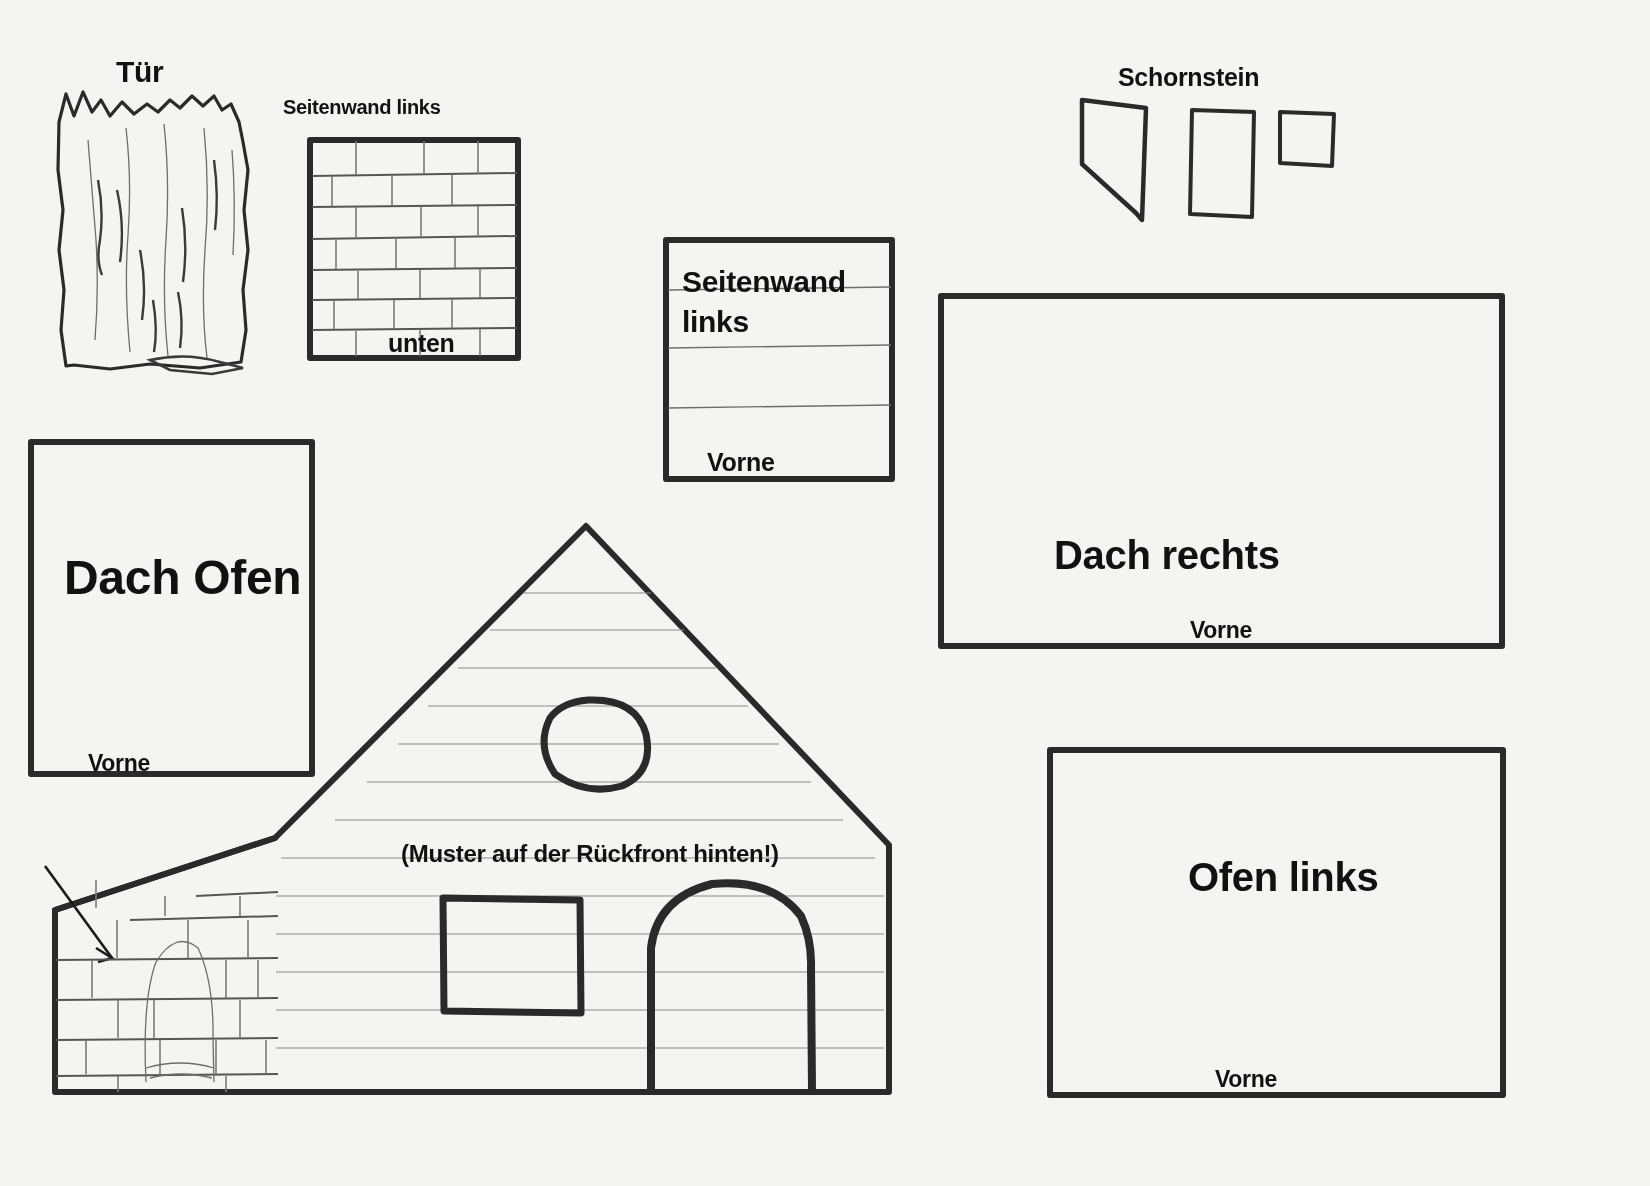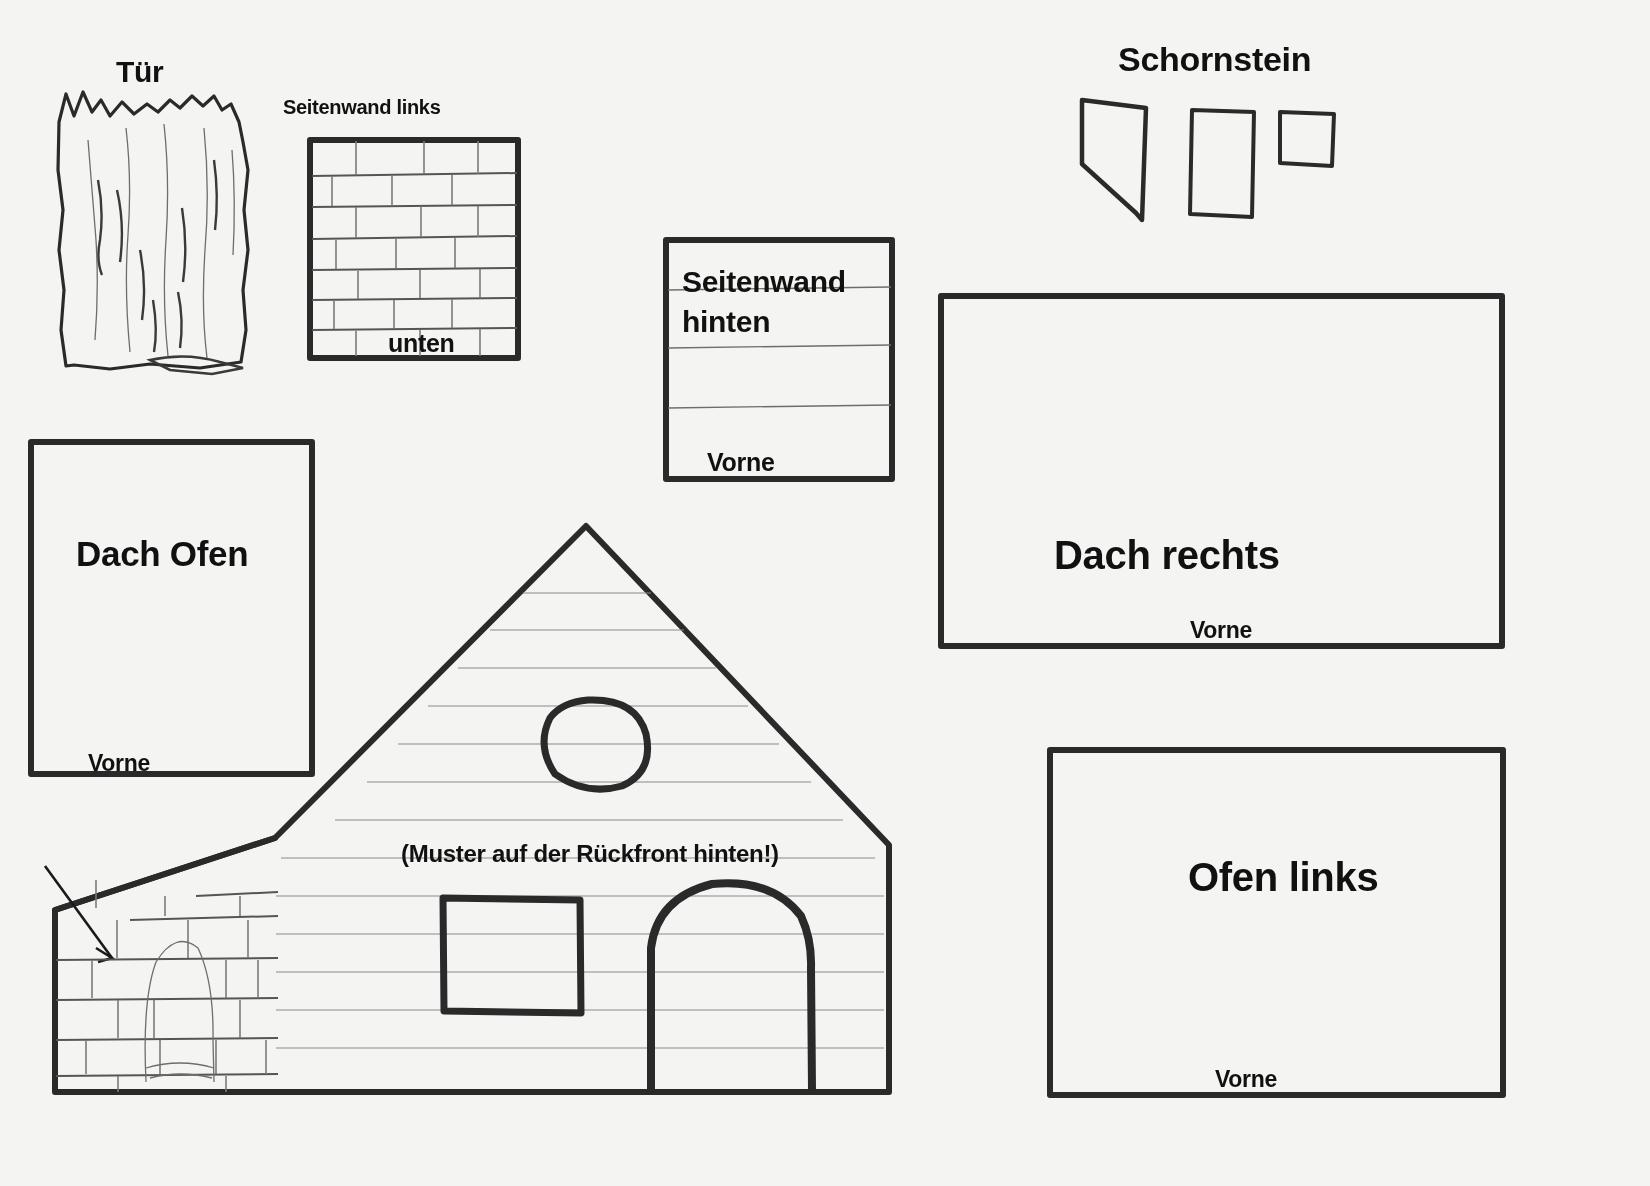--- a/index.html
+++ b/index.html
@@ -180,26 +180,26 @@
     </g>
 
   </svg>
 
   <div class="lbl" style="left:116px;top:55px;font-size:30px;">Tür</div>
 
   <div class="lbl" style="left:283px;top:96px;font-size:20px;">Seitenwand links</div>
   <div class="lbl" style="left:388px;top:329px;font-size:25px;">unten</div>
 
   <div class="lbl" style="left:682px;top:265px;font-size:30px;">Seitenwand</div>
-  <div class="lbl" style="left:682px;top:305px;font-size:30px;">hinten</div>
+  <div class="lbl" style="left:682px;top:305px;font-size:30px;">links</div>
   <div class="lbl" style="left:707px;top:448px;font-size:25px;">Vorne</div>
 
-  <div class="lbl" style="left:1118px;top:40px;font-size:34px;">Schornstein</div>
-
-  <div class="lbl" style="left:64px;top:534px;font-size:35px;margin-left:12px;">Dach Ofen</div>
+  <div class="lbl" style="left:1118px;top:63px;font-size:25px;">Schornstein</div>
+
+  <div class="lbl" style="left:64px;top:550px;font-size:48px;">Dach Ofen</div>
   <div class="lbl" style="left:88px;top:750px;font-size:23px;">Vorne</div>
 
   <div class="lbl" style="left:1054px;top:533px;font-size:40px;">Dach rechts</div>
   <div class="lbl" style="left:1190px;top:617px;font-size:23px;">Vorne</div>
 
   <div class="lbl" style="left:1188px;top:855px;font-size:40px;">Ofen links</div>
   <div class="lbl" style="left:1215px;top:1066px;font-size:23px;">Vorne</div>
 
   <div class="lbl" style="left:401px;top:840px;font-size:24px;">(Muster auf der Rückfront hinten!)</div>
 

